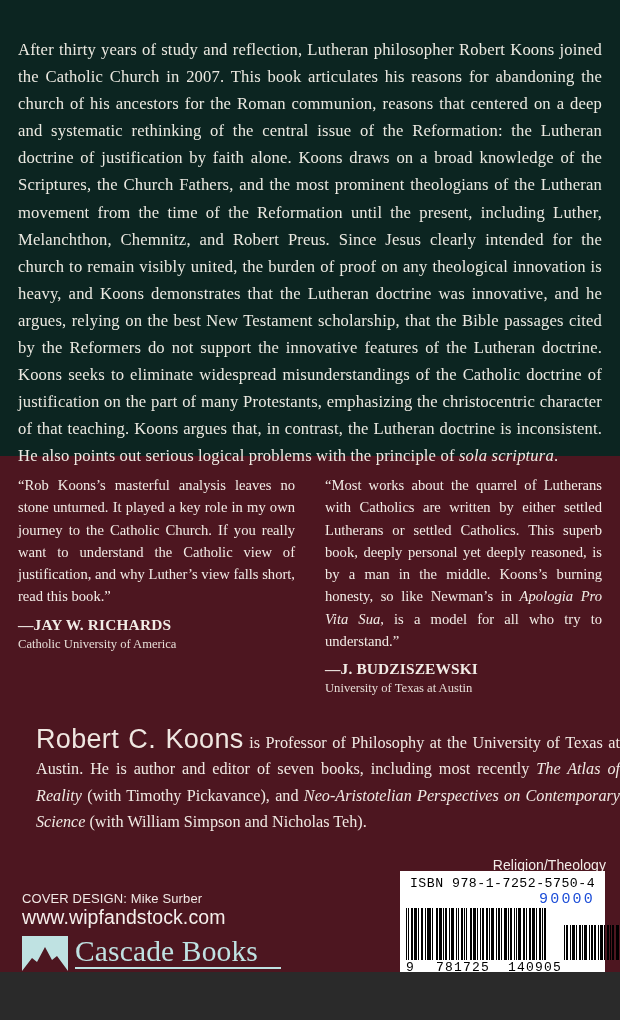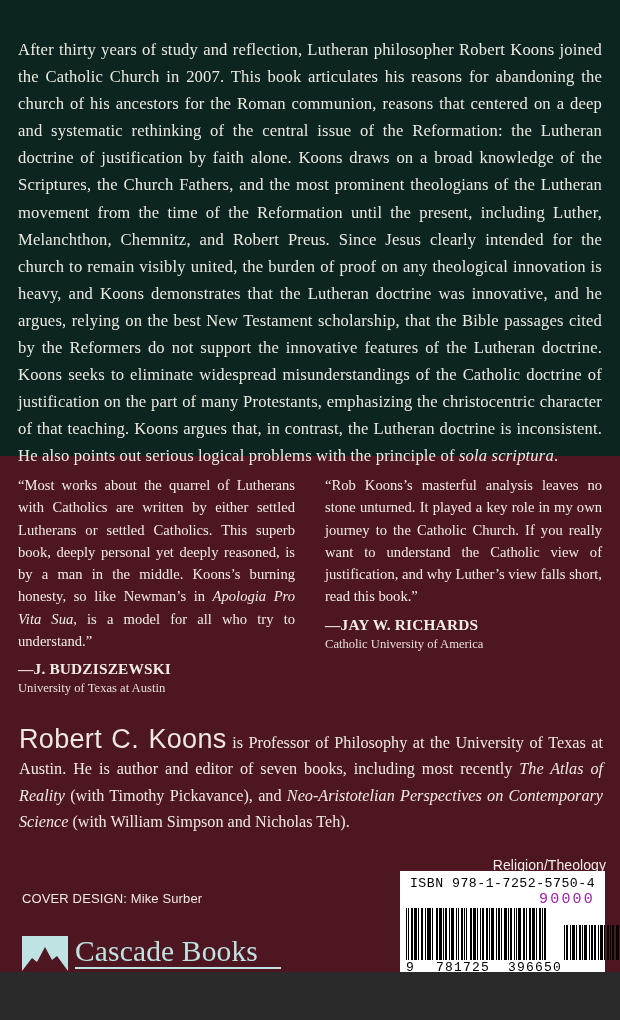--- a/index.html
+++ b/index.html
@@ -80,21 +80,21 @@
     font-family: "Liberation Serif", serif;
     font-size: 12.6px;
     line-height: 16px;
     margin-top: 2px;
     color: #e6ddd6;
   }
 
   
   .bio {
     position: absolute;
-    left: 19px; top: 726px;
+    left: 36px; top: 726px;
     width: 584px;
     color: #f0e9e3;
     font-family: "Liberation Serif", serif;
     font-size: 16.2px;
     line-height: 26.4px;
     text-align: justify;
     text-justify: inter-word;
   }
   .bio .author-name {
     font-family: "Liberation Sans", sans-serif;
@@ -195,21 +195,21 @@
     line-height: 15px;
     color: #000;
     letter-spacing: 0.5px;
     white-space: nowrap;
     text-align: center;
   }
   .addon-line {
     font-family: "Liberation Mono", monospace;
     font-size: 15px;
     line-height: 17px;
-    color: #a21caf;
+    color: #1d4ed8;
     letter-spacing: 2.2px;
     text-align: right;
     padding-right: 4px;
   }
   .bars-row {
     display: flex;
     align-items: flex-end;
     gap: 8px;
     flex: 1 1 auto;
     min-height: 0;
@@ -254,36 +254,37 @@
 <div class="cover">
 
   <div class="panel-top"></div>
   <div class="panel-bottom"></div>
 
   <div class="description"><span>After thirty years of study and reflection, Lutheran philosopher Robert Koons joined the Catholic Church in 2007. This book articulates his reasons for abandoning the church of his ancestors for the Roman communion, reasons that centered on a deep and systematic rethinking of the central issue of the Reformation: the Lutheran doctrine of justification by faith alone. Koons draws on a broad knowledge of the Scriptures, the Church Fathers, and the most prominent theologians of the Lutheran movement from the time of the Reformation until the present, including Luther, Melanchthon, Chemnitz, and Robert Preus. Since Jesus clearly intended for the church to remain visibly united, the burden of proof on any theological innovation is heavy, and Koons demonstrates that the Lutheran doctrine was innovative, and he argues, relying on the best New Testament scholarship, that the Bible passages cited by the Reformers do not support the innovative features of the Lutheran doctrine. Koons seeks to eliminate widespread misunderstandings of the Catholic doctrine of justification on the part of many Protestants, emphasizing the christocentric character of that teaching. Koons argues that, in contrast, the Lutheran doctrine is inconsistent. He also points out serious logical problems with the principle of </span><i>sola scriptura</i><span>.</span></div>
 
   <div class="blurbs">
 
     <div class="blurb">
+      <p class="quote"><span>“Rob Koons’s masterful analysis leaves no stone unturned. It played a key role in my own journey to the Catholic Church. If you really want to understand the Catholic view of justification, and why Luther’s view falls short, read this book.”</span><i></i><span></span></p>
+      <div class="attrib">—JAY W. RICHARDS</div>
+      <div class="affil">Catholic University of America</div>
+    </div>
+
+    <div class="blurb">
       <p class="quote"><span>“Most works about the quarrel of Lutherans with Catholics are written by either settled Lutherans or settled Catholics. This superb book, deeply personal yet deeply reasoned, is by a man in the middle. Koons’s burning honesty, so like Newman’s in </span><i>Apologia Pro Vita Sua</i><span>, is a model for all who try to understand.”</span></p>
       <div class="attrib">—J. BUDZISZEWSKI</div>
       <div class="affil">University of Texas at Austin</div>
     </div>
 
-    <div class="blurb">
-      <p class="quote"><span>“Rob Koons’s masterful analysis leaves no stone unturned. It played a key role in my own journey to the Catholic Church. If you really want to understand the Catholic view of justification, and why Luther’s view falls short, read this book.”</span><i></i><span></span></p>
-      <div class="attrib">—JAY W. RICHARDS</div>
-      <div class="affil">Catholic University of America</div>
-    </div>
-
   </div>
 
   <div class="bio"><span class="author-name">Robert C. Koons</span><span> is Professor of Philosophy at the University of Texas at Austin. He is author and editor of seven books, including most recently </span><i>The Atlas of Reality</i><span> (with Timothy Pickavance), and </span><i>Neo-Aristotelian Perspectives on Contemporary Science</i><span> (with William Simpson and Nicholas Teh).</span></div>
 
   <div class="cover-design">COVER DESIGN: Mike Surber</div>
+  <div class="website">www.wipfandstock.com</div>
 
   <div class="logo">
     <div class="logo-mark">
       <svg width="46" height="44" viewBox="0 0 46 44" xmlns="http://www.w3.org/2000/svg">
         <rect x="0" y="0" width="46" height="35" fill="#bfe2e2"></rect>
         <path d="M0 35 L10 22 L15 26 L23 11 L30 24 L35 20 L46 35 Z" fill="#4d1620"></path>
         <rect x="0" y="38" width="46" height="6" fill="#bfe2e2"></rect>
       </svg>
     </div>
     <div class="logo-text">
@@ -427,18 +428,18 @@
           <i class="sp w2"></i>
           <i class="bar w3"></i>
           <i class="sp w1"></i>
 
       </div>
     </div>
     <div class="human-line">
       <span class="human-left">
         <span class="d1">9</span>
         <span class="grp">781725</span>
-        <span class="grp">396650</span>
+        <span class="grp">140905</span>
       </span>
     </div>
   </div>
 
 </div>
 
 </body></html>

